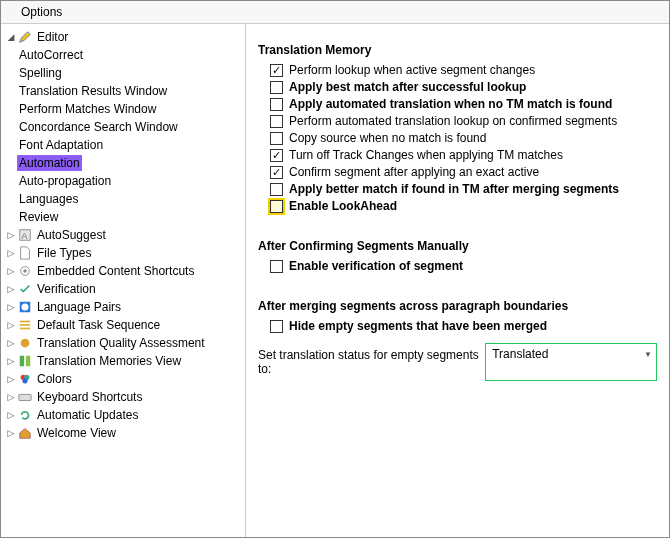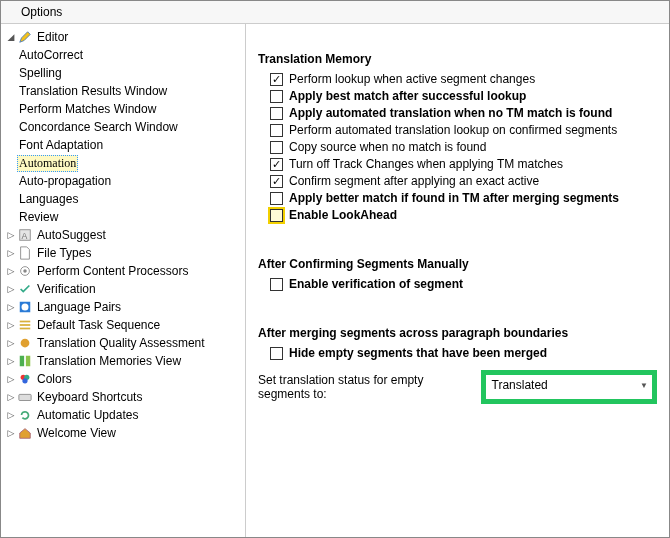--- a/index.html
+++ b/index.html
@@ -69,37 +69,36 @@
     display: inline-flex;
     align-items: center;
     justify-content: center;
     margin-right: 2px;
   }
   .ico svg { width: 14px; height: 14px; }
   .sidelabel {
     padding: 0 2px;
   }
   .sidelabel.selected {
-    background: #fef9c3;
+    background: #8b5cf6;
     border: 1px dotted #3399ff;
     padding: 0 1px;
-    font-family: Liberation Serif, serif;
   }
   .children {
     padding-left: 24px;
   }
   
   .main {
     flex: 1;
     padding: 8px 12px;
     overflow: auto;
   }
   .group-title {
     font-weight: bold;
-    margin-top: 20px;
+    margin-top: 11px;
     margin-bottom: 6px;
   }
   .opt {
     display: flex;
     align-items: center;
     margin: 3px 12px;
   }
   .cb {
     width: 13px;
     height: 13px;
@@ -123,27 +122,27 @@
   }
   .lbl { }
   .lbl.bold { font-weight: bold; }
   .statusrow {
     display: flex;
     align-items: center;
     margin-top: 10px;
     gap: 4px;
   }
   .select {
-    border: 5px solid #22c55e;
+    border: 1px solid #22c55e;
     height: 20px;
     width: 170px;
     display: flex;
     align-items: center;
     justify-content: space-between;
-    padding: 0 4px 4px 6px;
+    padding: 0 4px 16px 6px;
     background: #fff;
   }
   .select .arrow {
     font-size: 8px;
     color: #555;
   }
   .spacer { height: 12px; }
 </style>
 </head>
 <body>
@@ -256,21 +255,21 @@
 
           <li>
               <div class="row">
             <span class="twisty">▷</span>
             <span class="ico">
                   <svg viewBox="0 0 16 16">
                     <circle cx="8" cy="8" r="5" fill="none" stroke="#888"></circle>
                     <circle cx="8" cy="8" r="2" fill="#888"></circle>
                   </svg>
                 </span>
-            <span class="sidelabel">Perform Content Processors</span>
+            <span class="sidelabel">Embedded Content Shortcuts</span>
           </div>
             </li>
 
           <li>
               <div class="row">
             <span class="twisty">▷</span>
             <span class="ico">
                   <svg viewBox="0 0 16 16">
                     <path d="M3 8l3 3 7-7" fill="none" stroke="#3a8" stroke-width="2"></path>
                   </svg>

